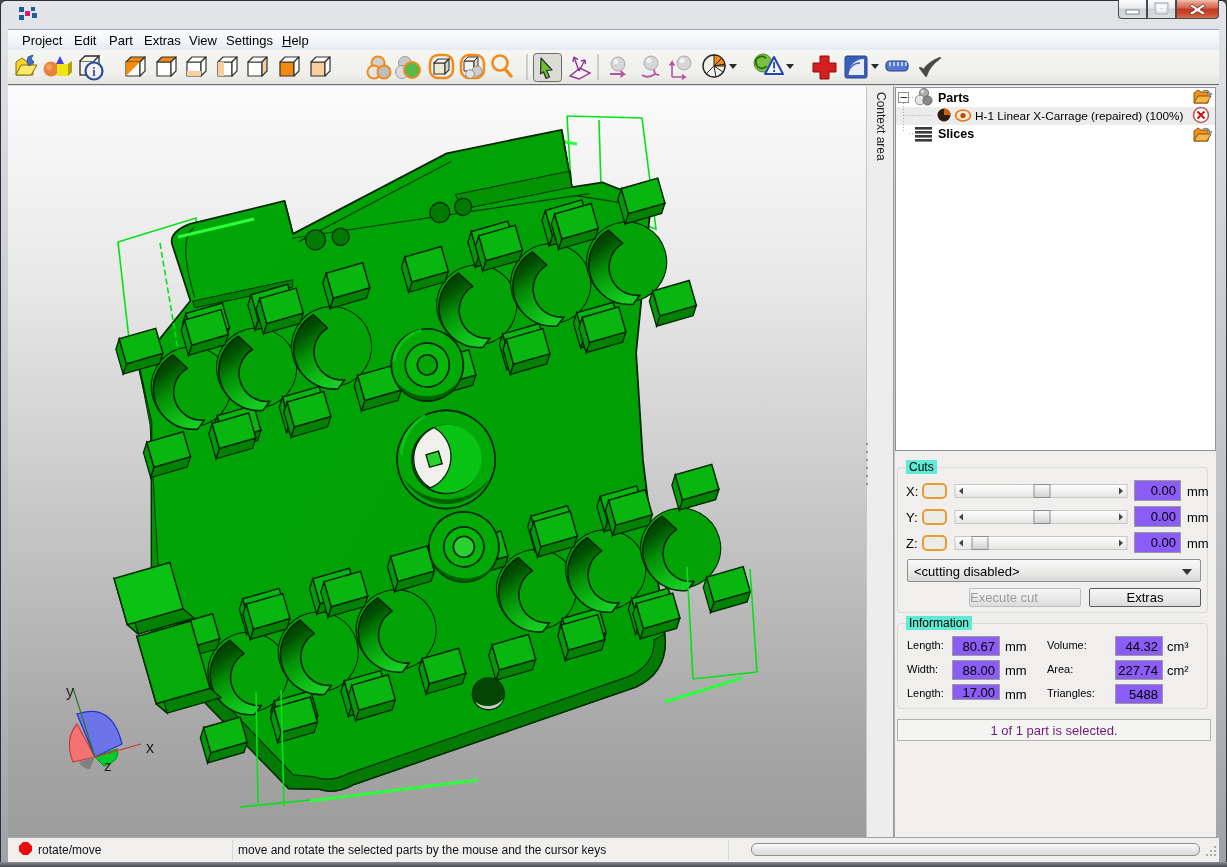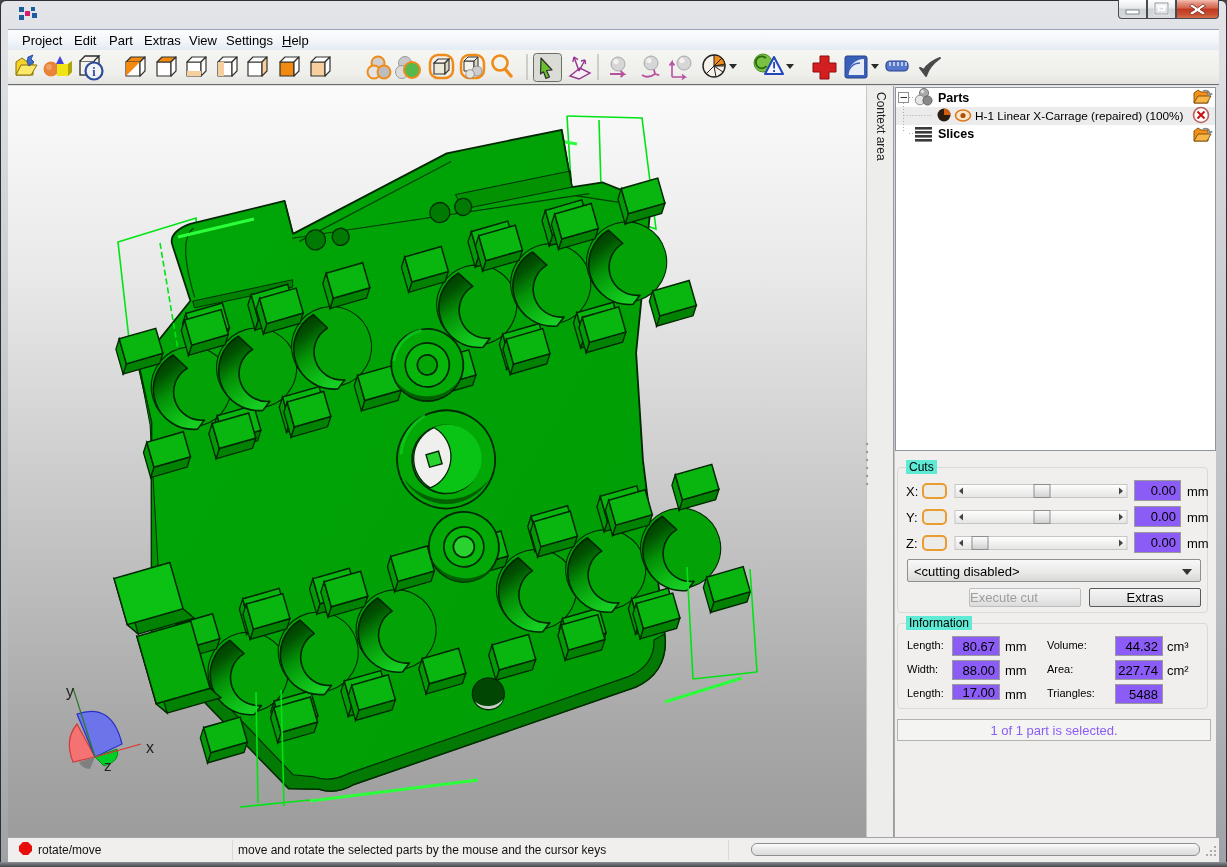--- a/index.html
+++ b/index.html
@@ -507,21 +507,21 @@
 <span class="unit" style="left:1005px;top:663px">mm</span>
 <span class="unit" style="left:1005px;top:687px">mm</span>
 <span class="flabel" style="left:1047px;top:639px">Volume:</span>
 <span class="flabel" style="left:1047px;top:663px">Area:</span>
 <span class="flabel" style="left:1047px;top:687px">Triangles:</span>
 <input class="win-input" style="left: 1115px; top: 636px; width: 48px; height: 20px;" value="44.32" readonly="">
 <input class="win-input" style="left: 1115px; top: 660px; width: 48px; height: 20px;" value="227.74" readonly="">
 <input class="win-input" style="left: 1115px; top: 684px; width: 48px; height: 20px;" value="5488" readonly="">
 <span class="unit" style="left:1167px;top:639px">cm³</span>
 <span class="unit" style="left:1167px;top:663px">cm²</span>
-<div style="position:absolute;left:897px;top:719px;width:314px;height:22px;border:1px solid #b2b2b0;background:#f4f4f2;font-size:13px;color:#8b5cf6;text-align:center;padding-top:3px">1 of 1 part is selected.</div>
+<div style="position:absolute;left:897px;top:719px;width:314px;height:22px;border:1px solid #b2b2b0;background:#f4f4f2;font-size:13px;color:#701a75;text-align:center;padding-top:3px">1 of 1 part is selected.</div>
 <div id="statusbar">
   <svg style="position:absolute;left:11px;top:4px" width="13" height="13" viewBox="0 0 13 13">
       <polygon points="4,0 9,0 13,4 13,9 9,13 4,13 0,9 0,4" fill="#e80c0c"></polygon>
     </svg>
   <span style="position:absolute;left:30px;top:5px">rotate/move</span>
   <span style="position:absolute;left:230px;top:5px">move and rotate the selected parts by the mouse and the cursor keys</span>
   <div style="position:absolute;left:224px;top:2px;width:1px;height:20px;background:#d8d8d6"></div>
   <div style="position:absolute;left:720px;top:2px;width:1px;height:20px;background:#d8d8d6"></div>
   <div style="position:absolute;left:743px;top:5px;width:449px;height:13px;border:1px solid #8e8e8e;border-radius:6px;background:linear-gradient(180deg,#fdfdfd,#e8e8e8 50%,#dcdcdc)"></div>
   <svg style="position:absolute;left:1196px;top:6px" width="14" height="14" viewBox="0 0 14 14">

